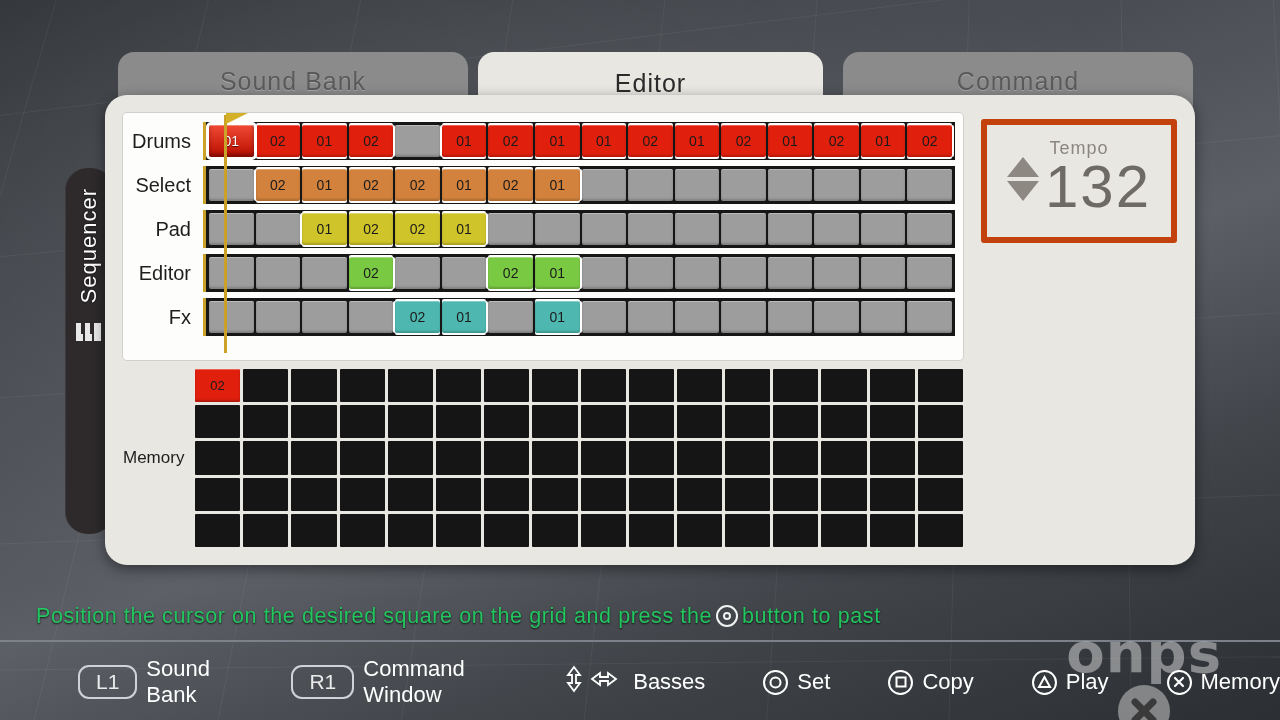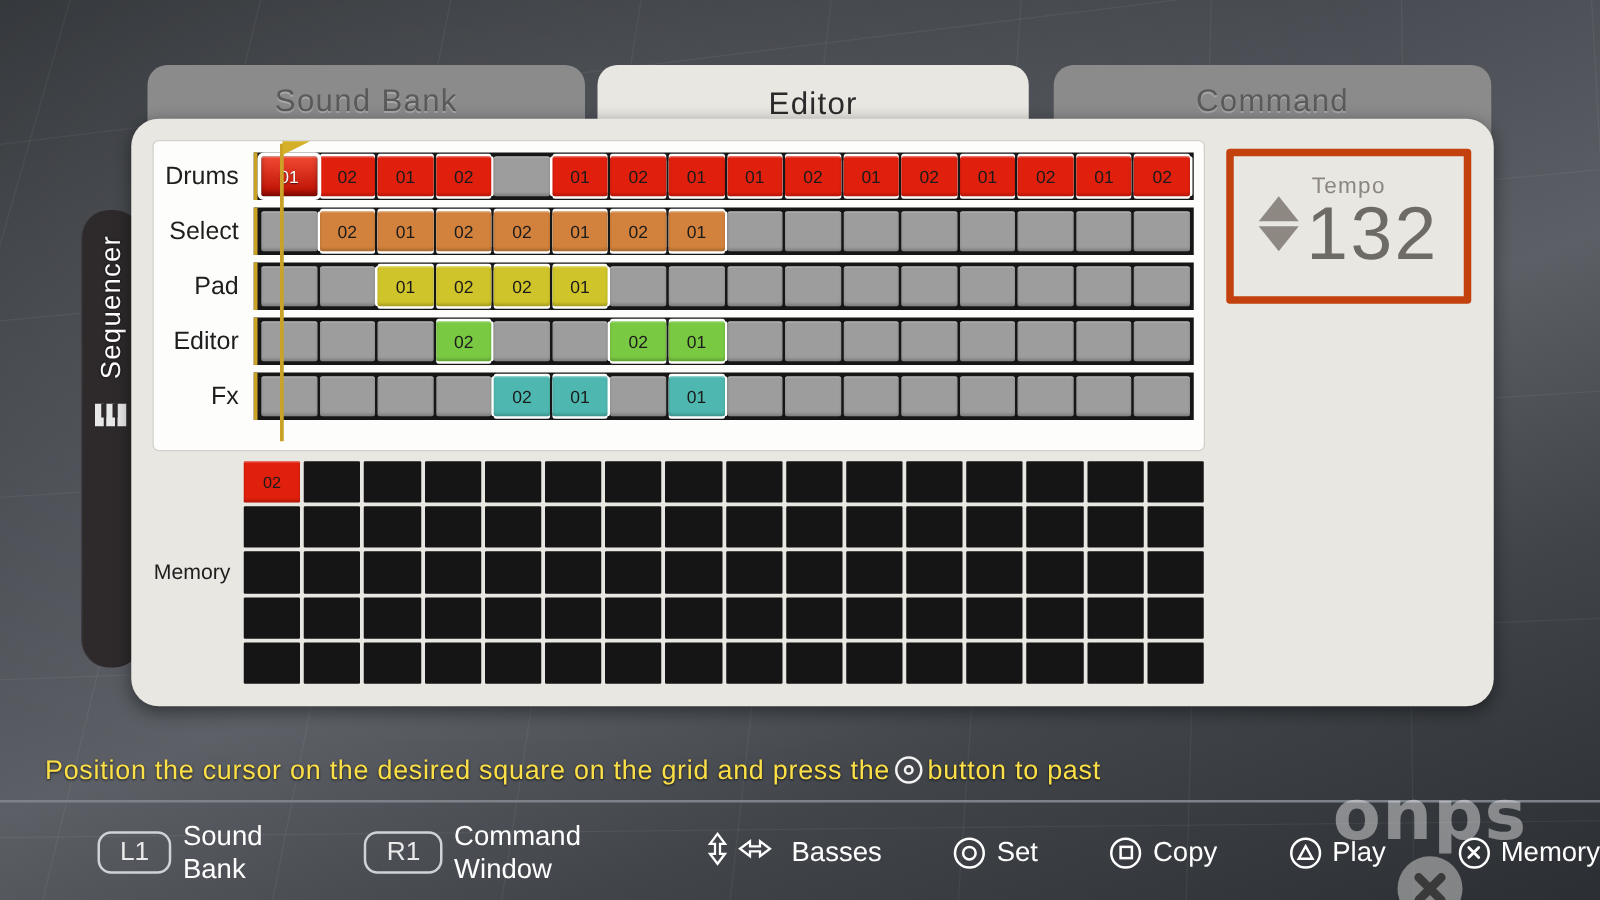--- a/index.html
+++ b/index.html
@@ -116,21 +116,21 @@
   #memory .mlabel { width:72px; text-align:right; padding-right:12px; font-size:17px; color:#1e1e1e; }
   #mgrid { flex:1; display:grid; grid-template-columns:repeat(16,1fr); grid-template-rows:repeat(5,1fr);
            gap:3px; height:178px; }
   .mcell { background:#151515; border-radius:1px; display:flex; align-items:center; justify-content:center;
            font-size:13px; color:#1b1b1b; }
   .mcell.filled { color:#1b1b1b; box-shadow:inset 0 1px 0 rgba(255,255,255,.3), inset 0 -2px 2px rgba(0,0,0,.2); }
 
   
   #hint {
     position:absolute; left:0; top:592px; width:1280px; height:48px; z-index:9;
-    color:#fde047; font-size:21.5px; letter-spacing:.6px;
+    color:#22c55e; font-size:21.5px; letter-spacing:.6px;
     display:flex; align-items:center; padding-left:36px; white-space:nowrap; overflow:hidden;
     text-shadow:0 1px 2px rgba(0,0,0,.8);
   }
   #hint .ps-o { display:inline-flex; width:22px;height:22px;border:2px solid #f2f2f2;border-radius:50%;
                 align-items:center;justify-content:center; margin:0 4px; vertical-align:middle;}
   #hint .ps-o i { width:8px;height:8px;border:2px solid #f2f2f2;border-radius:50%; display:block;}
   #divider { position:absolute; left:0; top:640px; width:1280px; height:2px; background:#7c818a; z-index:9;}
   #legend {
     position:absolute; left:0; top:644px; width:1280px; height:76px; z-index:10;
     display:flex; align-items:center; gap:14px; padding-left:34px;

